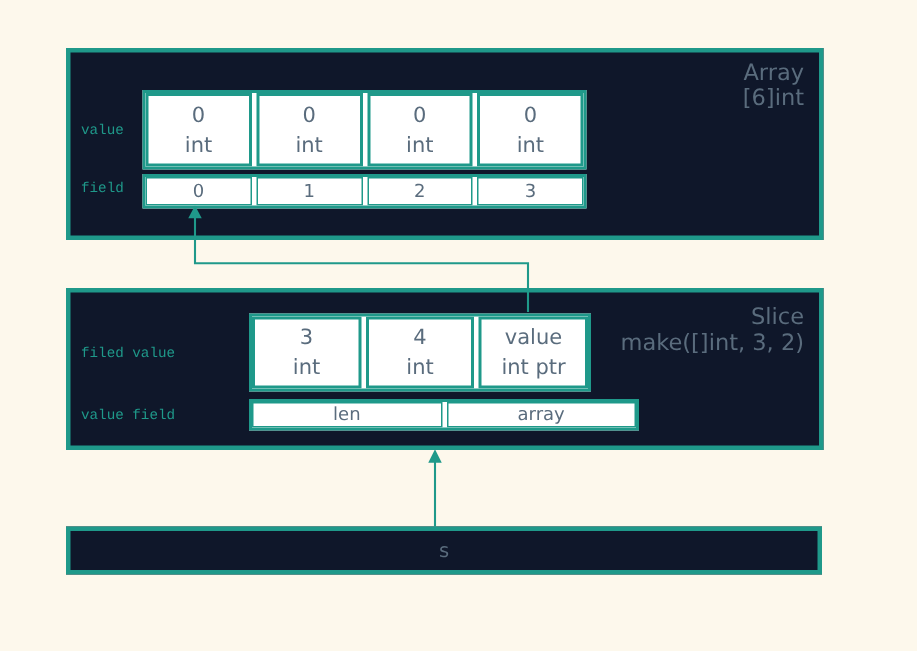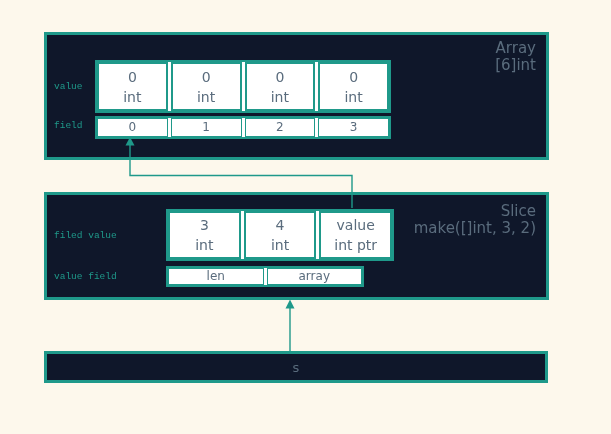--- a/index.html
+++ b/index.html
@@ -52,21 +52,21 @@
     display:flex;flex-direction:column;
     align-items:center;justify-content:center;
     color:#5a6c7d;
   }
   .value-cells{left:48px;top:25px;width:296px;height:53px;}
   .value-cells .cell{font-size:14px;line-height:20px;}
   .index-cells{left:48px;top:81px;width:296px;height:23px;}
   .index-cells .cell{font-size:12px;line-height:17px;border-width:1.5px;}
   .field-cells{left:119px;top:14px;width:228px;height:52px;}
   .field-cells .cell{font-size:14px;line-height:20px;}
-  .struct-cells{left:119px;top:71px;width:198px;height:21px;}
+  .struct-cells{left:119px;top:71px;width:260px;height:21px;}
   .struct-cells .cell{font-size:12px;line-height:15px;border-width:1.5px;}
   .overlay{
     position:absolute;left:0;top:0;width:611px;height:434px;
     z-index:5;pointer-events:none;
   }
 </style>
 </head>
 <body>
 
 <div class="stage">

